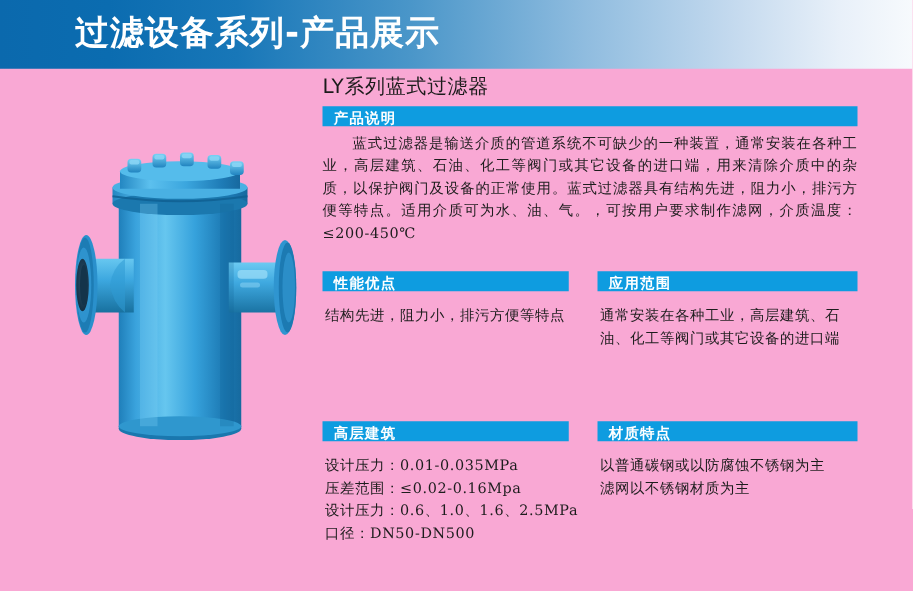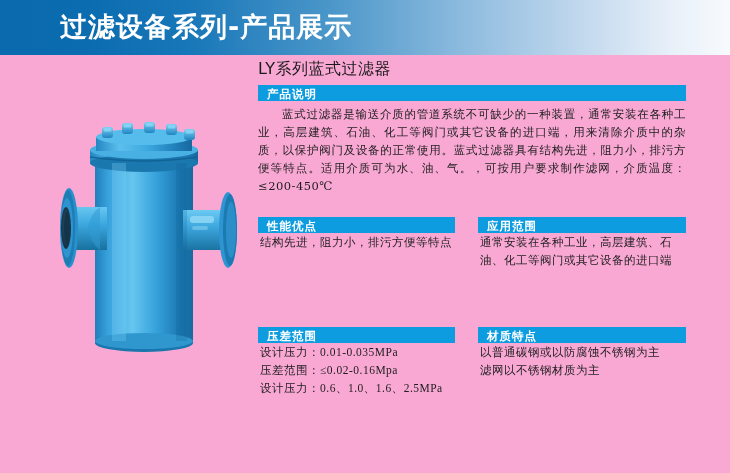--- a/index.html
+++ b/index.html
@@ -105,22 +105,22 @@
     display: flex;
     width: 428px;
     margin-top: 20px;
   }
   .col {
     width: 197px;
   }
   .col.right { margin-left: 23px; width: 208px; }
   .col .sec-bar { width: 100%; }
   .col .col-body {
+    margin-top: 10px;
     padding-left: 2px;
-    font-family: Liberation Serif, serif;
   }
 
   .row-mid { margin-top: 22px; }
   .row-bot { margin-top: 58px; }
 
   .param-line { display: block; white-space: nowrap; }
   .mat-line { display: block; white-space: nowrap; }
 </style>
 </head>
 <body>
@@ -235,25 +235,26 @@
         <p class="body-text col-body">结构先进，阻力小，排污方便等特点</p>
       </div>
       <div class="col right">
         <div class="sec-bar">应用范围</div>
         <p class="body-text col-body">通常安装在各种工业，高层建筑、石油、化工等阀门或其它设备的进口端</p>
       </div>
     </div>
 
     <div class="row2 row-bot">
       <div class="col">
-        <div class="sec-bar">压差范围</div>
+        <div class="sec-bar">高层建筑</div>
         <div class="body-text col-body">
           <span class="param-line">设计压力：0.01-0.035MPa</span>
           <span class="param-line">压差范围：≤0.02-0.16Mpa</span>
           <span class="param-line">设计压力：0.6、1.0、1.6、2.5MPa</span>
+          <span class="param-line">口径：DN50-DN500</span>
         </div>
       </div>
       <div class="col right">
         <div class="sec-bar">材质特点</div>
         <div class="body-text col-body">
           <span class="mat-line">以普通碳钢或以防腐蚀不锈钢为主</span>
           <span class="mat-line">滤网以不锈钢材质为主</span>
         </div>
       </div>
     </div>

